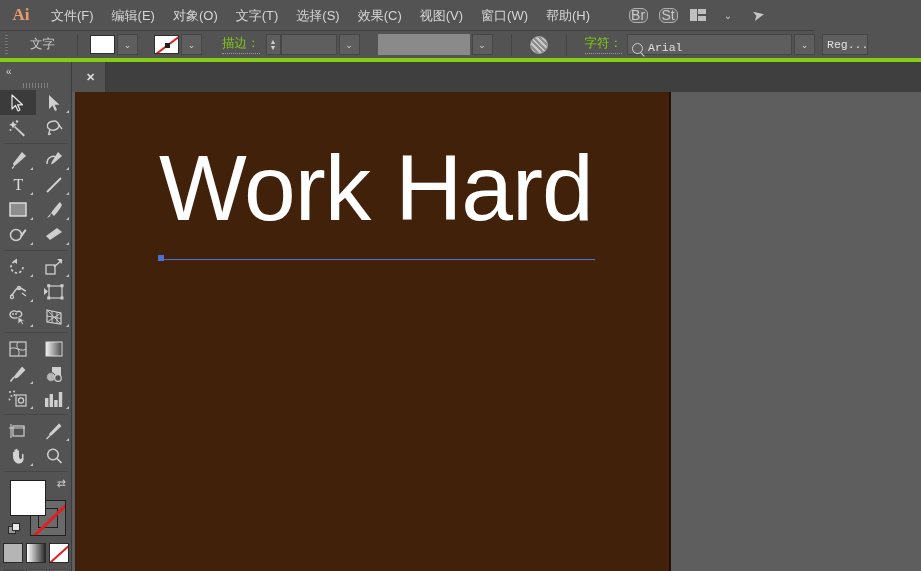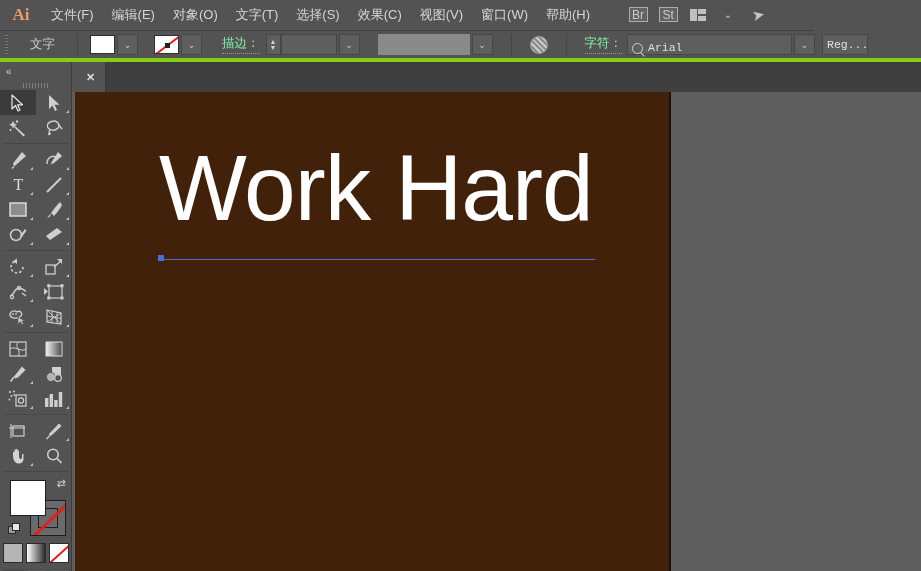--- a/index.html
+++ b/index.html
@@ -9,40 +9,40 @@
     font-family:"Liberation Sans", sans-serif;
     overflow:hidden;
     -webkit-font-smoothing:antialiased;
   }
   .app { position:relative; width:921px; height:571px; }
 
   
   .menubar {
     position:absolute; left:0; top:0; width:814px; height:31px;
     background:#535353;
-    display:flex; align-items:flex-end;
+    display:flex; align-items:center;
     border-bottom:1px solid #3f3f3f;
   }
   .ai-logo {
     width:42px; height:31px; display:flex; align-items:center; justify-content:center;
     color:#ec9a6d; font-size:17px; font-weight:bold; letter-spacing:0px;
     font-family:"Liberation Serif", serif;
   }
   .menu-item {
     padding:0 9px; height:31px; line-height:31px;
     color:#d6d6d6; font-size:13px; white-space:nowrap; cursor:default;
   }
   .menubar-right { display:flex; align-items:center; margin-left:24px; gap:0px; }
   .mb-btn {
     width:30px; height:31px; display:flex; align-items:center; justify-content:center;
     cursor:default;
   }
   .sq-badge {
-    width:19px; height:15px; border:1px solid #adadad; border-radius:0;
-    color:#c9c9c9; font-size:12px; display:flex; align-items:center; justify-content:center;
+    width:19px; height:15px; border:1px solid #adadad; border-radius:6px;
+    color:#c9c9c9; font-size:14px; display:flex; align-items:center; justify-content:center;
     background:#636363;
   }
   .arrange-icon { display:flex; gap:1.5px; }
   .arrange-icon i { display:block; background:#c0c0c0; }
   .arrange-icon i.l { width:7px; height:12px; }
   .arrange-col { display:flex; flex-direction:column; gap:2px; }
   .arrange-col i { width:8px; height:5px; }
   .chev { color:#c6c6c6; font-size:10px; }
   .rocket { color:#c6c6c6; font-size:15px; transform:rotate(-12deg); }
 
@@ -77,21 +77,21 @@
   .swatch.stroke-none:before {
     content:""; position:absolute; left:10px; top:7px; width:5px; height:5px;
     background:#202020; z-index:2;
   }
   .drop-btn {
     width:21px; height:21px; background:#5e5e5e; border:1px solid #464646;
     display:flex; align-items:center; justify-content:center;
     color:#cfcfcf; font-size:9px; margin-left:2px;
   }
   .dotted-label {
-    color:#86efac; font-size:12.5px; border-bottom:1px dotted #9a9a9a;
+    color:#84cc16; font-size:12.5px; border-bottom:1px dotted #9a9a9a;
     padding-bottom:1px; white-space:nowrap;
   }
   .stepper {
     width:15px; height:21px; background:#5e5e5e; border:1px solid #464646;
     display:flex; flex-direction:column; align-items:center; justify-content:center;
     color:#d0d0d0; font-size:7px; line-height:6px; margin-left:6px;
   }
   .field {
     height:21px; background:#5e5e5e; border:1px solid #464646;
     color:#dcdcdc; font-size:11.5px; display:flex; align-items:center;

